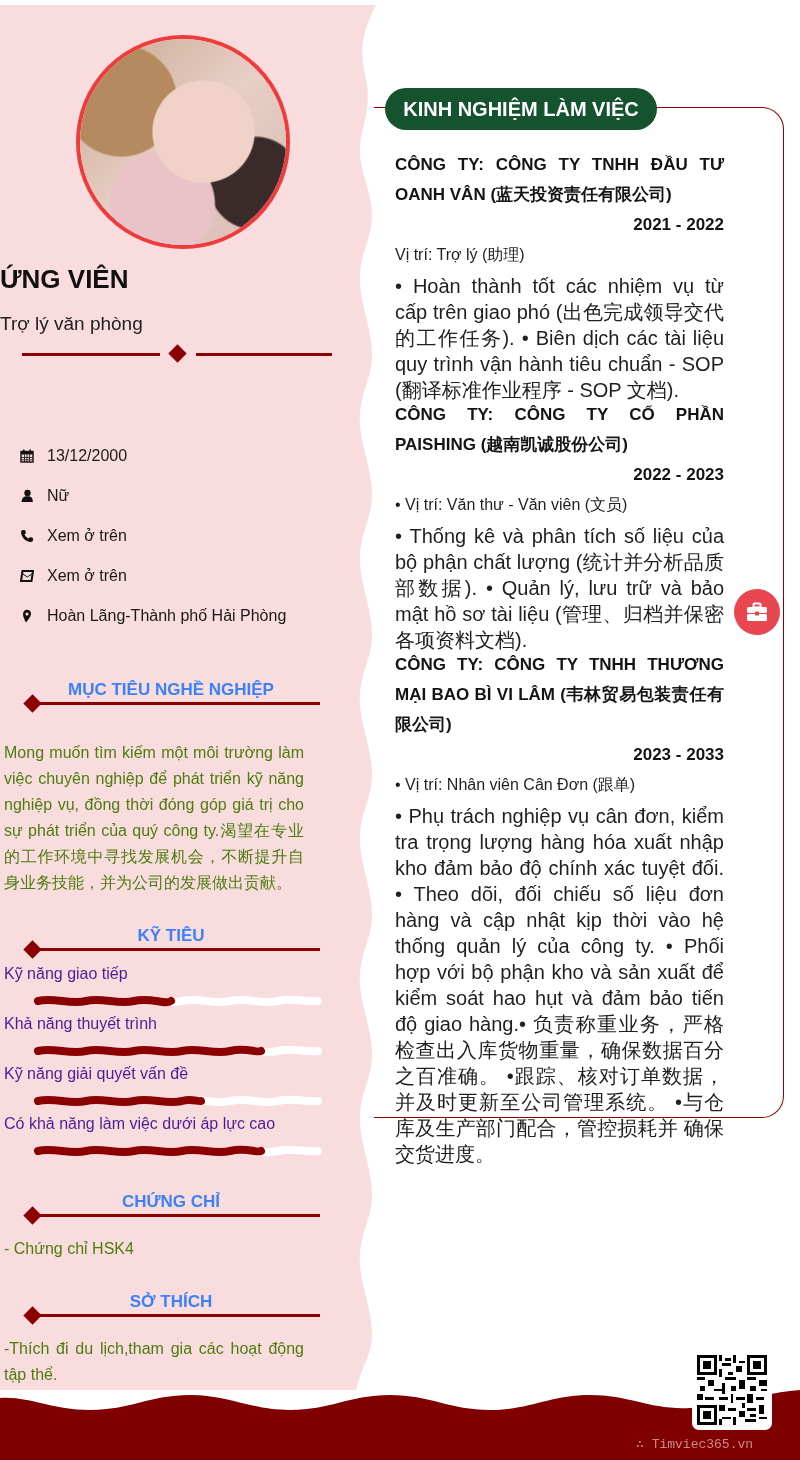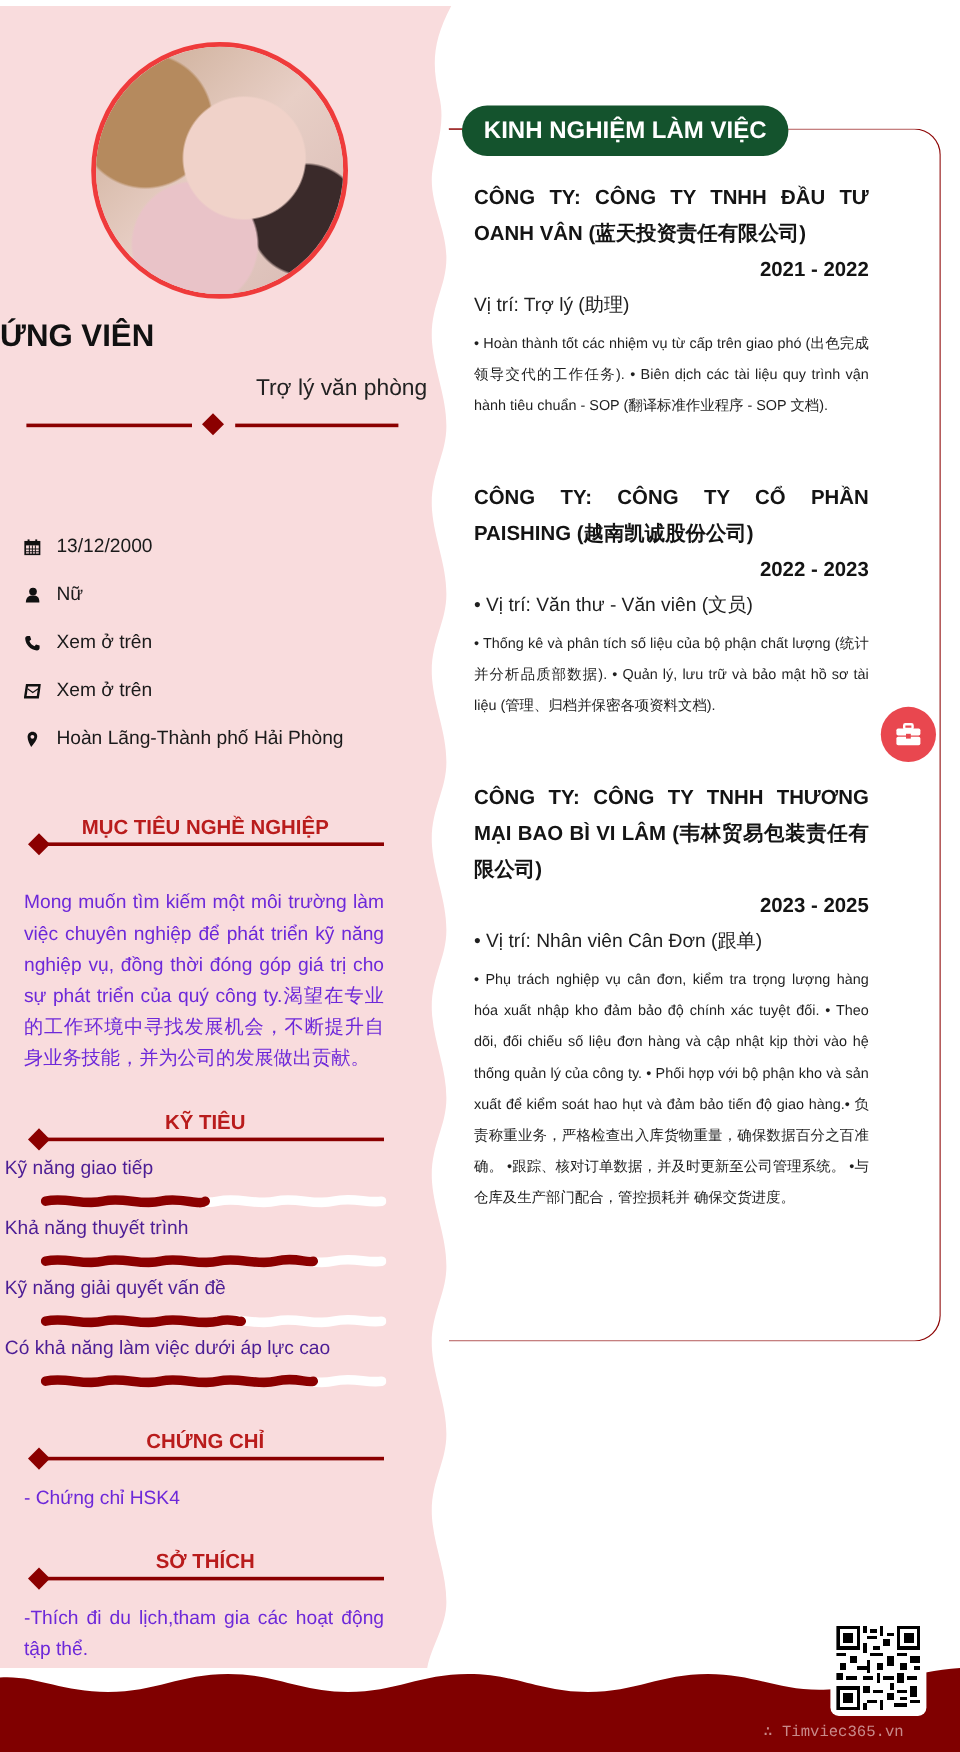--- a/index.html
+++ b/index.html
@@ -13,51 +13,51 @@
   .avatar-wrap { position: absolute; left: 76px; top: 35px; width: 214px; height: 214px; border-radius: 50%; border: 4px solid #ef3b3b; overflow: hidden; background: #d8bcb0; }
   .avatar-wrap .ph { width: 100%; height: 100%; background:
       radial-gradient(circle at 60% 45%, #f0d2c9 0 30%, transparent 31%),
       radial-gradient(circle at 40% 80%, #e9c3c8 0 25%, transparent 26%),
       radial-gradient(circle at 85% 70%, #3a2a2a 0 20%, transparent 21%),
       radial-gradient(circle at 20% 30%, #b58a5e 0 25%, transparent 26%),
       linear-gradient(135deg, #c8a890, #e8cfc6 50%, #d7b9b3);
   }
 
   .cand-name { position: absolute; left: 0; width: 346px; top: 264px; text-align: left; font-size: 26px; font-weight: 700; color: #111; }
-  .cand-title { position: absolute; left: 0; width: 356px; top: 313px; text-align: right; font-size: 19px; color: #222; }
+  .cand-title { position: absolute; left: 0; width: 356px; top: 313px; text-align: left; font-size: 19px; color: #222; }
   .name-divider { position: absolute; left: 22px; top: 346px; width: 310px; height: 16px; }
   .name-divider .l { position: absolute; left: 0; top: 7px; width: 138px; height: 3px; background: #8b0000; }
   .name-divider .r { position: absolute; left: 174px; top: 7px; width: 136px; height: 3px; background: #8b0000; }
   .name-divider .d { position: absolute; left: 149px; top: 1px; width: 13px; height: 13px; background: #8b0000; transform: rotate(45deg); }
 
   .info-list { position: absolute; left: 20px; top: 436px; width: 320px; }
   .info-item { display: flex; align-items: center; height: 40px; font-size: 16px; color: #1a1a1a; }
   .info-item .ico { width: 27px; display: flex; align-items: center; justify-content: flex-start; }
   .info-item .ico svg { width: 14px; height: 14px; }
 
   .sec-head { position: absolute; left: 20px; width: 300px; height: 28px; }
-  .sec-head .t { position: absolute; left: 0; width: 300px; top: 0; text-align: center; font-size: 17px; font-weight: 700; color: #b91c1c; padding-left: 2px; }
+  .sec-head .t { position: absolute; left: 0; width: 300px; top: 0; text-align: center; font-size: 17px; font-weight: 700; color: #3b82f6; padding-left: 2px; }
   .sec-head .line { position: absolute; left: 12px; right: 0; top: 22px; height: 3px; background: #8b0000; }
   .sec-head .d { position: absolute; left: 6px; top: 17px; width: 13px; height: 13px; background: #8b0000; transform: rotate(45deg); }
 
-  .para { position: absolute; left: 20px; width: 300px; font-size: 16px; line-height: 26px; text-align: justify; color: #6d28d9; }
+  .para { position: absolute; left: 4px; width: 300px; font-size: 16px; line-height: 26px; text-align: justify; color: #4d7c0f; }
 
   .skill-label { position: absolute; left: 4px; font-size: 16px; color: #4c1d95; }
   .skill-bar { position: absolute; left: 34px; width: 288px; height: 14px; }
 
   
   .exp-box { position: absolute; left: 374px; top: 107px; width: 410px; height: 1011px; border: 1px solid #8b0000; border-left: none; border-radius: 0 22px 22px 0; }
   .exp-box .topfix { position: absolute; left: 0; top: -1px; width: 18px; height: 1px; background: #8b0000; }
   .exp-pill { position: absolute; left: 385px; top: 88px; width: 272px; height: 42px; background: #14532d; border-radius: 21px; color: #fff; font-size: 20px; font-weight: 700; display: flex; align-items: center; justify-content: center; }
 
   .job { position: absolute; left: 395px; width: 329px; }
   .job .co { font-size: 17px; font-weight: 700; line-height: 30px; color: #141414; text-align: justify; }
   .job .yr { font-size: 17px; font-weight: 700; text-align: right; line-height: 30px; color: #141414; margin-bottom: 2px; }
   .job .pos { font-size: 16px; line-height: 26px; color: #1f1f1f; margin-top: 2px; margin-bottom: 5px; }
-  .job .desc { font-size: 12px; line-height: 26px; color: #1f1f1f; text-align: justify; }
+  .job .desc { font-size: 20px; line-height: 26px; color: #1f1f1f; text-align: justify; }
 
   .fab { position: absolute; left: 734px; top: 589px; width: 46px; height: 46px; border-radius: 50%; background: #e9474f; display: flex; align-items: center; justify-content: center; }
   .fab svg { width: 22px; height: 20px; }
 
   .footer-wave { position: absolute; left: 0; top: 1390px; width: 800px; height: 70px; }
   .qr { position: absolute; left: 692px; top: 1350px; width: 80px; height: 80px; background: #fff; border-radius: 7px; padding: 5px; }
   .qr svg { width: 70px; height: 70px; display: block; }
   .brand { position: absolute; left: 636px; top: 1436px; font-family: "Liberation Mono", "DejaVu Sans Mono", monospace; font-size: 13px; color: #c88a8a; }
 </style>
 </head>
@@ -201,21 +201,21 @@
 
 <div class="job" style="top:400px;">
   <div class="co">CÔNG TY: CÔNG TY CỔ PHẦN PAISHING (越南凯诚股份公司)</div>
   <div class="yr">2022 - 2023</div>
   <div class="pos">• Vị trí: Văn thư - Văn viên (文员)</div>
   <div class="desc">• Thống kê và phân tích số liệu của bộ phận chất lượng (统计并分析品质部数据). • Quản lý, lưu trữ và bảo mật hồ sơ tài liệu (管理、归档并保密各项资料文档).</div>
 </div>
 
 <div class="job" style="top:650px;">
   <div class="co">CÔNG TY: CÔNG TY TNHH THƯƠNG MẠI BAO BÌ VI LÂM (韦林贸易包装责任有限公司)</div>
-  <div class="yr">2023 - 2025</div>
+  <div class="yr">2023 - 2033</div>
   <div class="pos">• Vị trí: Nhân viên Cân Đơn (跟单)</div>
   <div class="desc">• Phụ trách nghiệp vụ cân đơn, kiểm tra trọng lượng hàng hóa xuất nhập kho đảm bảo độ chính xác tuyệt đối. • Theo dõi, đối chiếu số liệu đơn hàng và cập nhật kịp thời vào hệ thống quản lý của công ty. • Phối hợp với bộ phận kho và sản xuất để kiểm soát hao hụt và đảm bảo tiến độ giao hàng.• 负责称重业务，严格检查出入库货物重量，确保数据百分之百准确。 •跟踪、核对订单数据，并及时更新至公司管理系统。 •与仓库及生产部门配合，管控损耗并 确保交货进度。</div>
 </div>
 
 <div class="fab">
   <svg viewBox="0 0 22 20">
     <rect x="7.5" y="1.5" width="7" height="4" rx="1" fill="none" stroke="#fff" stroke-width="2"></rect>
     <rect x="1" y="5" width="20" height="6" rx="1.5" fill="#fff"></rect>
     <rect x="1" y="12" width="20" height="7" rx="1.5" fill="#fff"></rect>
     <rect x="9" y="9.5" width="4" height="4" fill="#e9474f"></rect>

